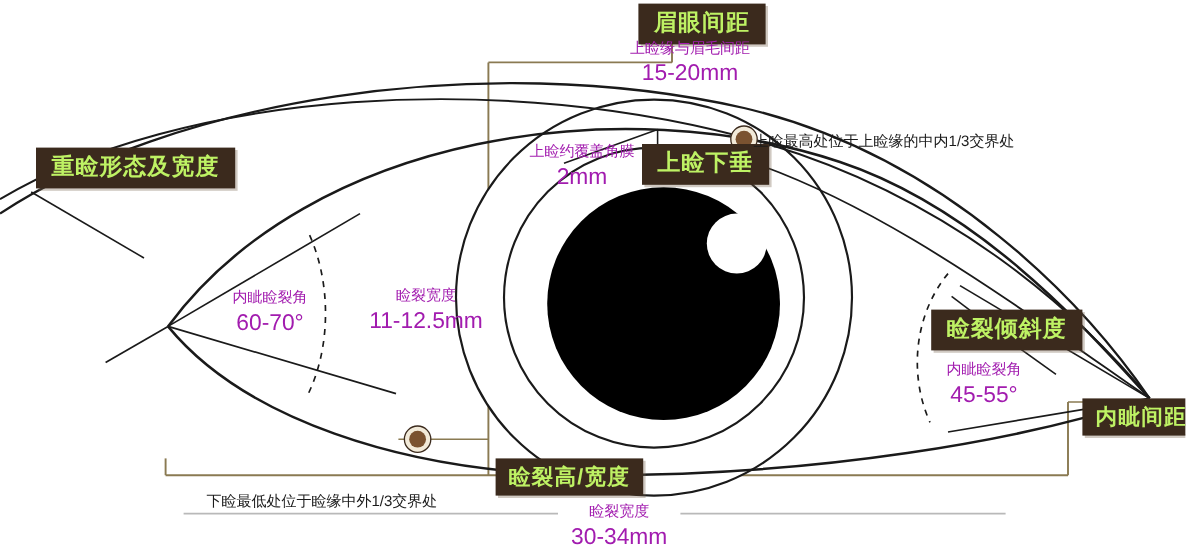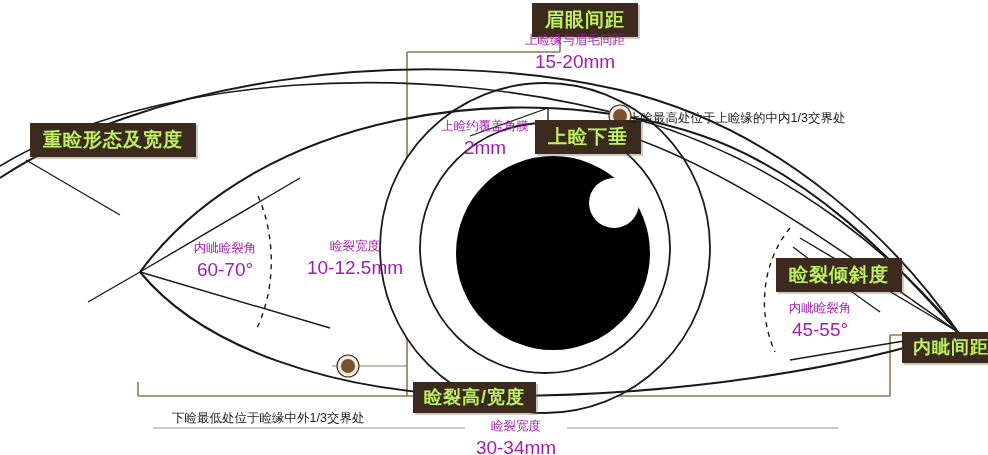--- a/index.html
+++ b/index.html
@@ -161,21 +161,21 @@
 
   <div class="note-inline" style="left:172px; top:374px;margin-top:36px;">下睑最低处位于睑缘中外1/3交界处</div>
 
   <div class="note" style="left:180px; top:240px; width:90px;">
     <span>内眦睑裂角</span>
     <span class="num">60-70°</span>
   </div>
 
   <div class="note" style="left:300px; top:238px; width:110px;">
     <span>睑裂宽度</span>
-    <span class="num">10-12.5mm</span>
+    <span class="num">11-12.5mm</span>
   </div>
 
   <div class="note" style="left:770px; top:300px; width:100px;">
     <span>内眦睑裂角</span>
     <span class="num">45-55°</span>
   </div>
 
   <div class="note" style="left:466px; top:418px; width:100px;">
     <span>睑裂宽度</span>
     <span class="num">30-34mm</span>

